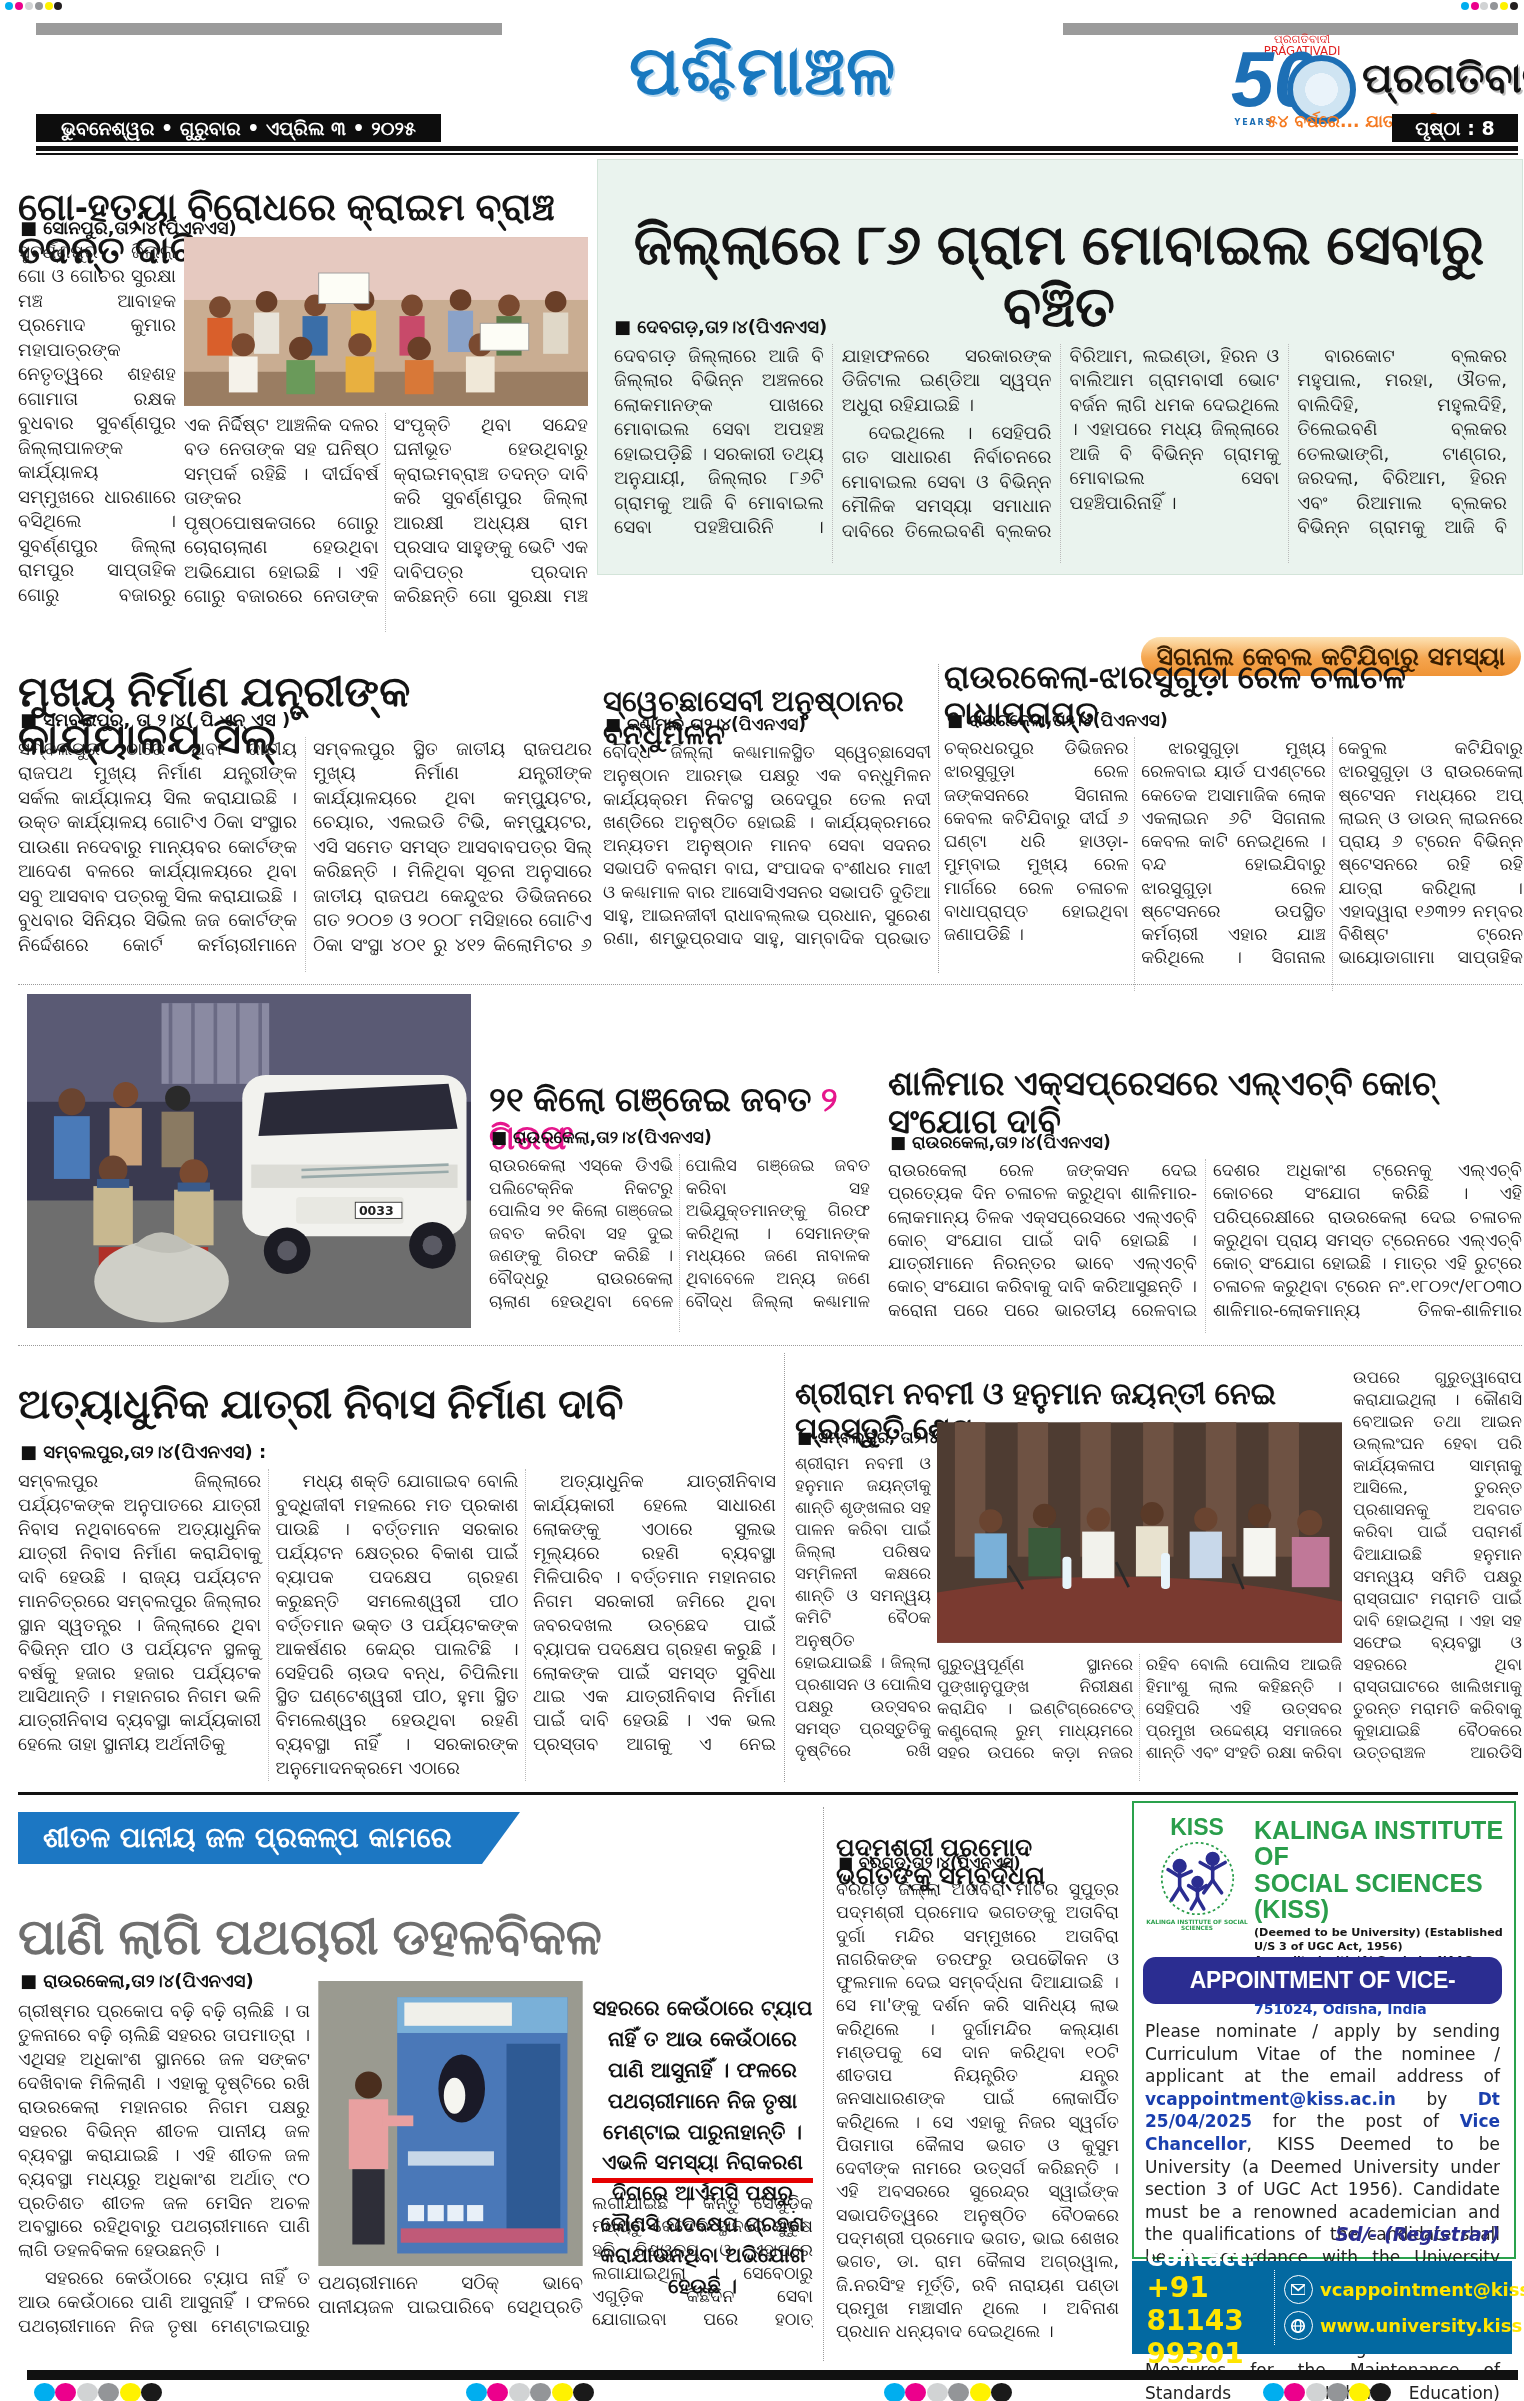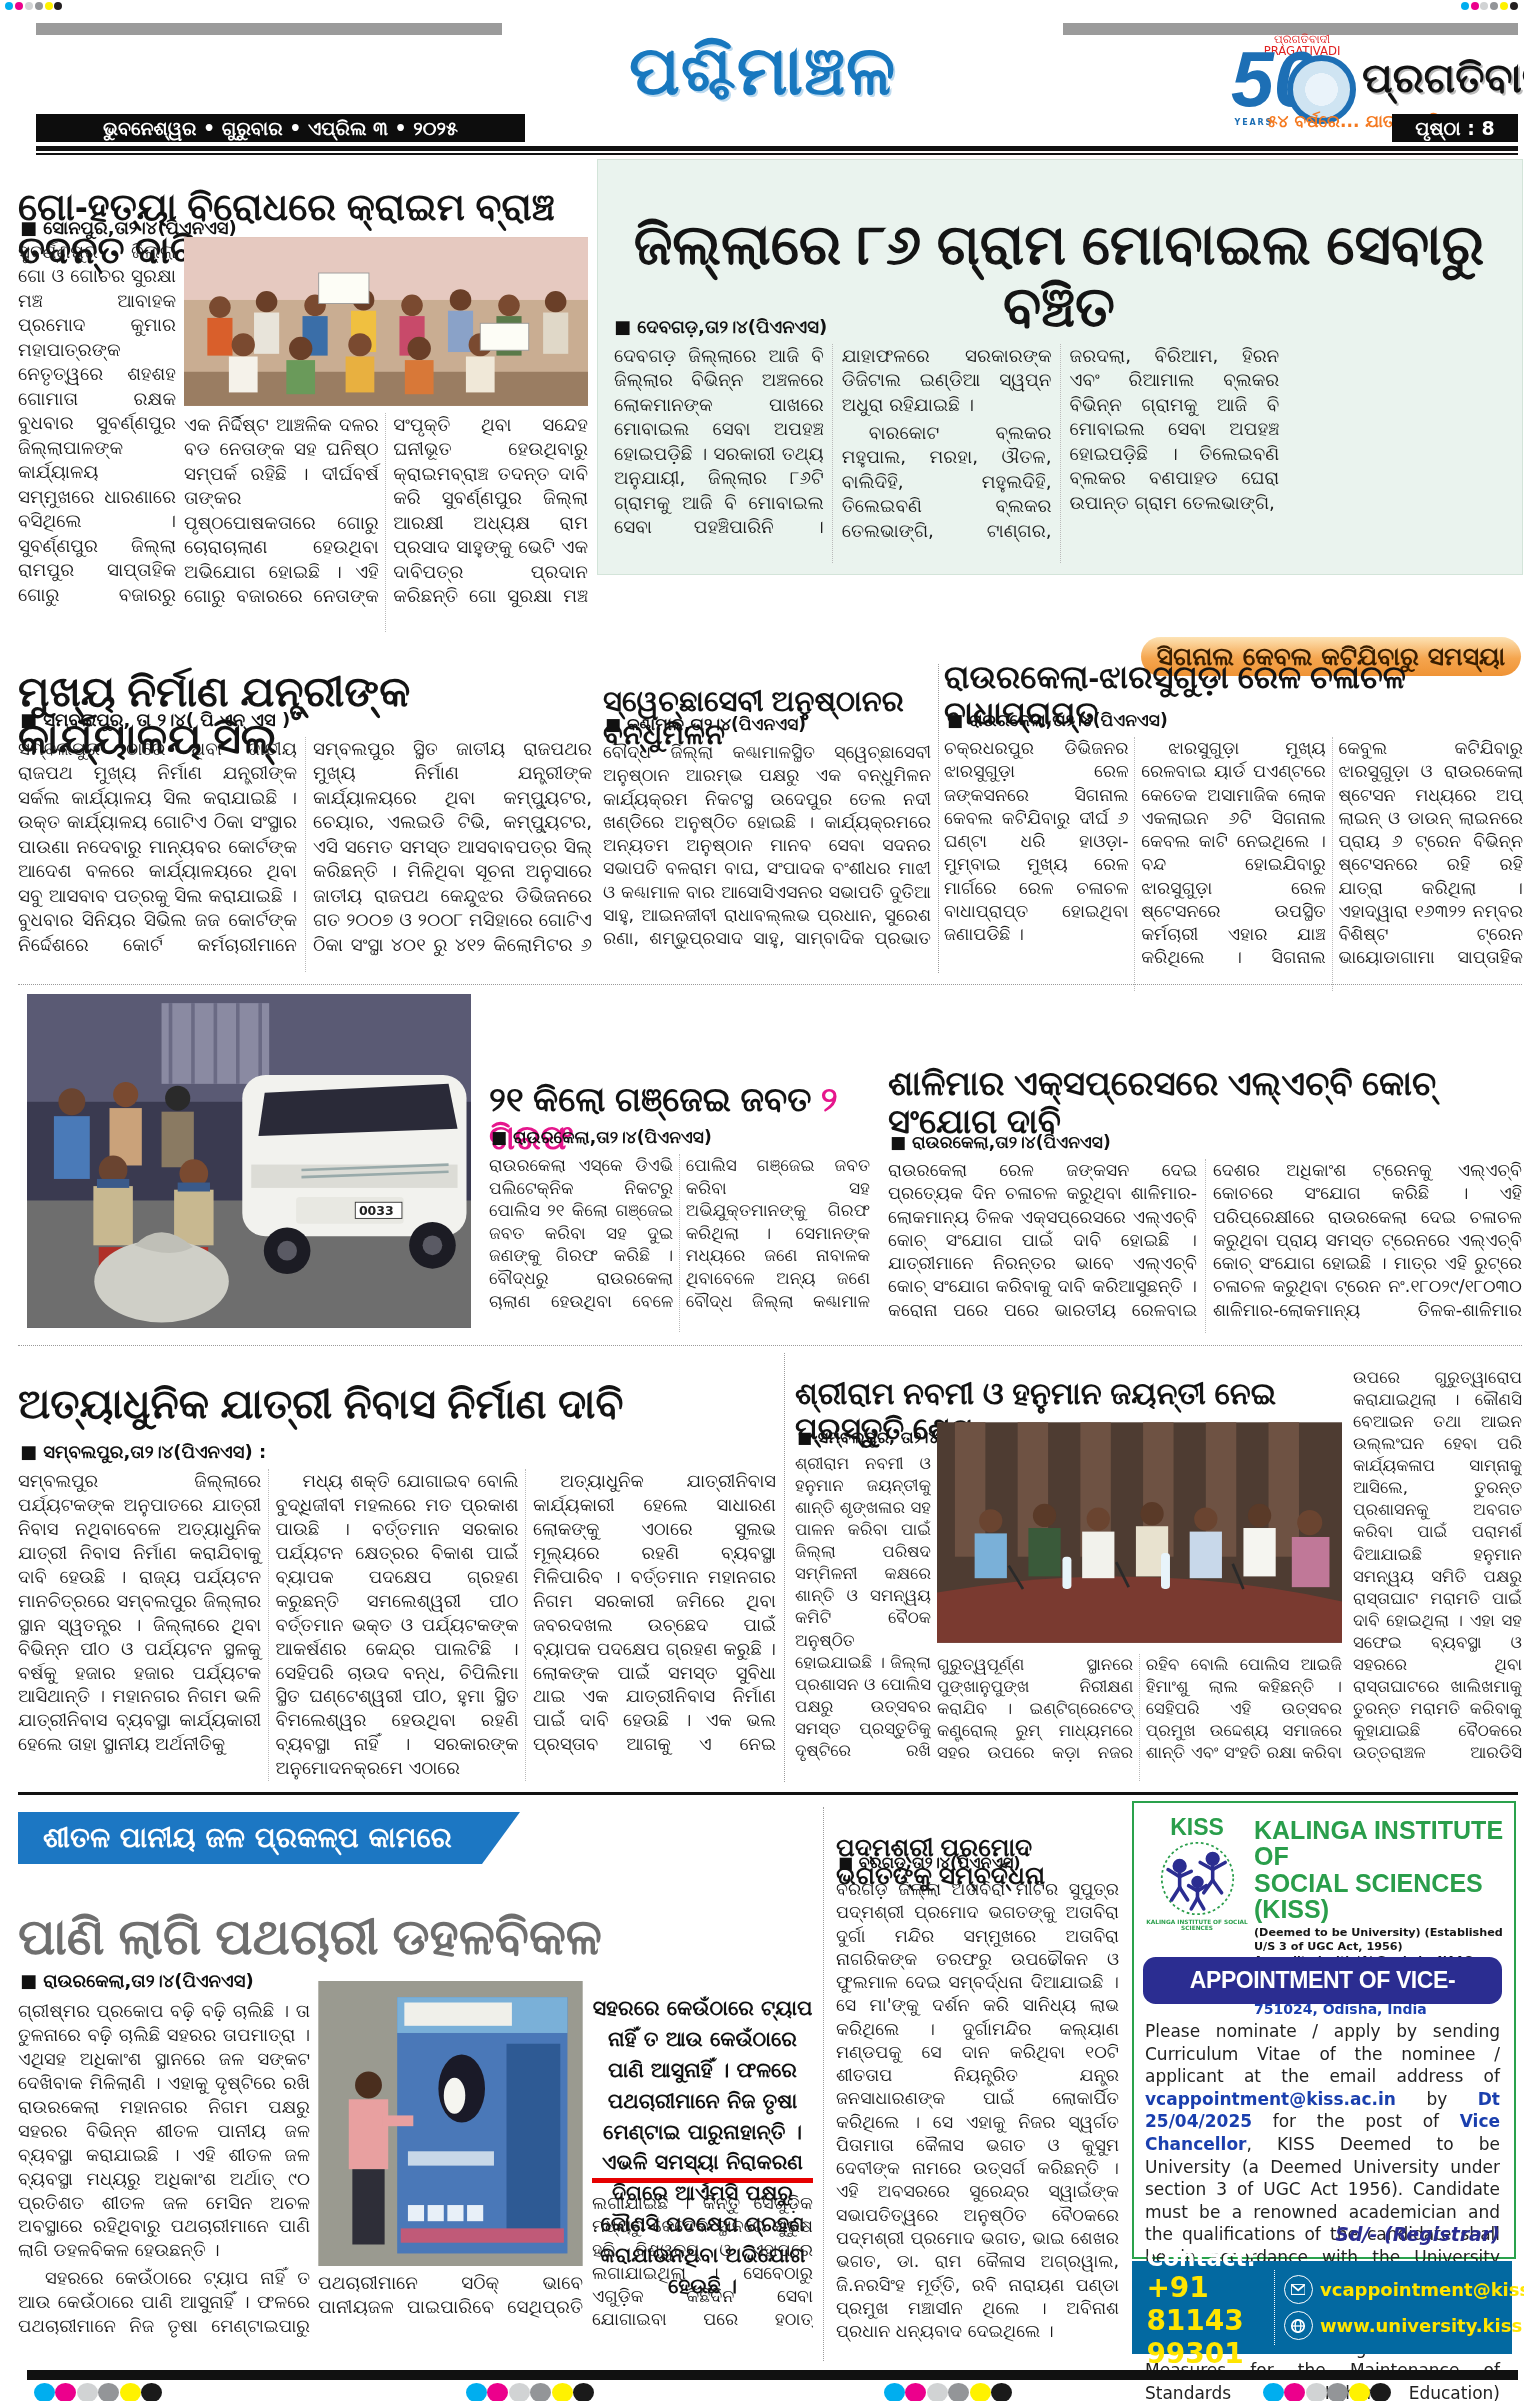--- a/index.html
+++ b/index.html
@@ -77,21 +77,21 @@
 
   <div class="abs" style="left:1231px;top:32px;width:296px;height:99px;">
     <div class="abs logo-red" style="left:12.6px;top:1.8px;width:117px;text-align:center;">ପ୍ରଗତିବାଦୀ PRAGATIVADI</div>
     <div class="abs logo50" style="left:0px;top:9px;">50</div>
     <div class="abs logo-ring" style="left:56px;top:23px;"></div>
     <div class="abs logo-years" style="left:3.6px;top:86px;">YEARS</div>
     <div class="abs logo-black" style="left:131px;top:23px;">ପ୍ରଗତିବାଦୀ</div>
     <div class="abs logo-tag" style="left:36px;top:79px;width:251px;">୫୪ ବର୍ଷରେ... ଯାତ୍ରା ଅବିରତ</div>
   </div>
 
-  <div class="abs dateline" style="left:36px;top:114px;width:489px;height:28px;">ଭୁବନେଶ୍ୱର • ଗୁରୁବାର • ଏପ୍ରିଲ ୩ • ୨୦୨୫</div>
+  <div class="abs dateline" style="left:36px;top:114px;width:405px;height:28px;">ଭୁବନେଶ୍ୱର • ଗୁରୁବାର • ଏପ୍ରିଲ ୩ • ୨୦୨୫</div>
   <div class="abs pagebox" style="left:1392px;top:114px;width:126px;height:28px;">ପୃଷ୍ଠା : 8</div>
   <div class="abs hl-rule" style="left:36px;top:146px;width:1482px;height:4.5px;"></div>
   <div class="abs hl-rule" style="left:36px;top:153px;width:1482px;height:1.8px;"></div>
 
   <section>
     <h1 class="abs headline" style="left:18px;top:161px;width:572px;font-size:38px;">ଗୋ-ହତ୍ୟା ବିରୋଧରେ କ୍ରାଇମ ବ୍ରାଞ୍ଚ ତଦନ୍ତ ଦାବି</h1>
     <div class="abs byline" style="left:20px;top:217px;">■ ସୋନପୁର,ତା୨।୪(ପିଏନଏସ)</div>
     <div class="abs" style="left:184px;top:237px;width:404px;height:169px;">
       <svg width="404" height="169" viewBox="0 0 450 188">
         <rect width="450" height="188" fill="#c9ad92"></rect>
@@ -136,20 +136,21 @@
         <p>ଏକ ନିର୍ଦ୍ଦିଷ୍ଟ ଆଞ୍ଚଳିକ ଦଳର ବଡ ନେତାଙ୍କ ସହ ଘନିଷ୍ଠ ସମ୍ପର୍କ ରହିଛି । ଦୀର୍ଘବର୍ଷ ତାଙ୍କର ପୃଷ୍ଠପୋଷକତାରେ ଗୋରୁ ଚୋରାଚାଲାଣ ହେଉଥିବା ଅଭିଯୋଗ ହୋଇଛି । ଏହି ଗୋରୁ ବଜାରରେ ନେତାଙ୍କ ସଂପୃକ୍ତି ଥିବା ସନ୍ଦେହ ଘନୀଭୂତ ହେଉଥିବାରୁ କ୍ରାଇମବ୍ରାଞ୍ଚ ତଦନ୍ତ ଦାବି କରି ସୁବର୍ଣ୍ଣପୁର ଜିଲ୍ଲା ଆରକ୍ଷୀ ଅଧ୍ୟକ୍ଷ ରାମ ପ୍ରସାଦ ସାହୁଙ୍କୁ ଭେଟି ଏକ ଦାବିପତ୍ର ପ୍ରଦାନ କରିଛନ୍ତି ଗୋ ସୁରକ୍ଷା ମଞ୍ଚ ସଦସ୍ୟ । ଏହି ଧାରଣାରେ ପ୍ରମୋଦ ମହାପାତ୍ର, ଦୀପକ ମହାପାତ୍ର, ସନ୍ଦୀପ ମେହେର, ସୁକାନ୍ତ ସାହୁ, ସୁରେଣ ବିଶ୍ୱାଳ, ସୁରୁ ବାବୁ ସାହୁ, ଅନନ୍ତ ମିଶ୍ର, ଶ୍ରୀକାନ୍ତ ପାଣିଗ୍ରାହୀ, ଟୁକୁନ ସାହୁ, ମିଥୁନ ସାହୁ, ବାବୁଲୁ ସାଗର, ବିକ୍ରମ କେଶରୀ ମିଶ୍ର, ଦେବାଶିଷ ପୁଙ୍ଖାରୀ, ପ୍ରଶାନ୍ତ ତରିଆ, ନବକୃଷ୍ଣ ଦତ୍ତାଙ୍କ ସହ ଆଇନଜୀବୀ ପ୍ରଫୁଲ୍ଲ ମେହେର, ମଧୁସୂଦନ ମିଶ୍ର, ପର୍ଶୁରାମ ମିଶ୍ର, ପ୍ରଫୁଲ୍ଲ ସାହୁ, ରଶ୍ମିରଞ୍ଜନ ଦାଶ ପ୍ରମୁଖ ଯୋଗଦେଇ ଥିଲେ । ଏକ ଦାବିପତ୍ର ପ୍ରଦାନ କରିଛନ୍ତି ଗୋ ସୁରକ୍ଷା ମଞ୍ଚ ସଦସ୍ୟ ।</p>
       </div>
   </section>
 
   <section>
     <div class="abs mintbox" style="left:597px;top:159px;width:924px;height:414px;"></div>
     <h1 class="abs headline" style="left:606px;top:176px;width:906px;font-size:56px;text-align:center;">ଜିଲ୍ଲାରେ ୮୬ ଗ୍ରାମ ମୋବାଇଲ ସେବାରୁ ବଞ୍ଚିତ</h1>
     <div class="abs byline" style="left:614px;top:316px;">■ ଦେବଗଡ଼,ତା୨।୪(ପିଏନଏସ)</div>
     <div class="abs cols" style="left:614px;top:344px;width:893px;height:219px;column-count:4;column-gap:18px;">
         <p>ଦେବଗଡ଼ ଜିଲ୍ଲାରେ ଆଜି ବି ଜିଲ୍ଲାର ବିଭିନ୍ନ ଅଞ୍ଚଳରେ ଲୋକମାନଙ୍କ ପାଖରେ ମୋବାଇଲ ସେବା ଅପହଞ୍ଚ ହୋଇପଡ଼ିଛି । ସରକାରୀ ତଥ୍ୟ ଅନୁଯାୟୀ, ଜିଲ୍ଲାର ୮୬ଟି ଗ୍ରାମକୁ ଆଜି ବି ମୋବାଇଲ ସେବା ପହଞ୍ଚିପାରିନି । ଯାହାଫଳରେ ସରକାରଙ୍କ ଡିଜିଟାଲ ଇଣ୍ଡିଆ ସ୍ୱପ୍ନ ଅଧୁରା ରହିଯାଇଛି ।</p>
+        <p>ଦେଇଥିଲେ । ସେହିପରି ଗତ ସାଧାରଣ ନିର୍ବାଚନରେ ମୋବାଇଲ ସେବା ଓ ବିଭିନ୍ନ ମୌଳିକ ସମସ୍ୟା ସମାଧାନ ଦାବିରେ ତିଲେଇବଣି ବ୍ଲକର ବିରିଆମ, ଲଇଣ୍ଡା, ହିରନ ଓ ବାଲିଆମ ଗ୍ରାମବାସୀ ଭୋଟ ବର୍ଜନ ଲାଗି ଧମକ ଦେଇଥିଲେ । ଏହାପରେ ମଧ୍ୟ ଜିଲ୍ଲାରେ ଆଜି ବି ବିଭିନ୍ନ ଗ୍ରାମକୁ ମୋବାଇଲ ସେବା ପହଞ୍ଚିପାରିନାହିଁ ।</p>
         <p>ବାରକୋଟ ବ୍ଲକର ମହୁପାଲ, ମରହା, ଔତଳ, ବାଲିଦିହି, ମହୁଲଦିହି, ତିଲେଇବଣି ବ୍ଲକର ତେଲଭାଙ୍ଗି, ଟାଣ୍ଗର, ଜରଦଲା, ବିରିଆମ, ହିରନ ଏବଂ ରିଆମାଲ ବ୍ଲକର ବିଭିନ୍ନ ଗ୍ରାମକୁ ଆଜି ବି ମୋବାଇଲ ସେବା ଅପହଞ୍ଚ ହୋଇପଡ଼ିଛି । ତିଲେଇବଣି ବ୍ଲକର ବଣପାହଡ ଘେରା ଉପାନ୍ତ ଗ୍ରାମ ତେଲଭାଙ୍ଗି,</p>
       </div>
   </section>
 
   <section>
     <h1 class="abs headline" style="left:18px;top:640px;width:574px;font-size:42px;">ମୁଖ୍ୟ ନିର୍ମାଣ ଯନ୍ତ୍ରୀଙ୍କ କାର୍ଯ୍ୟାଳୟ ସିଲ୍</h1>
     <div class="abs byline" style="left:20px;top:709px;">■ ସମ୍ବଲପୁର, ତା ୨।୪( ପି ଏନ୍ ଏସ )</div>
     <div class="abs cols" style="left:18px;top:737px;width:574px;height:235px;column-count:2;column-gap:16px;">
         <p>ସମ୍ବଲପୁର ଠାରେ ଥିବା ଜାତୀୟ ରାଜପଥ ମୁଖ୍ୟ ନିର୍ମାଣ ଯନ୍ତ୍ରୀଙ୍କ ସର୍କଲ କାର୍ଯ୍ୟାଳୟ ସିଲ କରାଯାଇଛି ।  ଉକ୍ତ କାର୍ଯ୍ୟାଳୟ ଗୋଟିଏ ଠିକା ସଂସ୍ଥାର ପାଉଣା ନଦେବାରୁ ମାନ୍ୟବର କୋର୍ଟଙ୍କ ଆଦେଶ ବଳରେ କାର୍ଯ୍ୟାଳୟରେ ଥିବା ସବୁ ଆସବାବ ପତ୍ରକୁ ସିଲ କରାଯାଇଛି । ବୁଧବାର ସିନିୟର ସିଭିଲ ଜଜ କୋର୍ଟଙ୍କ ନିର୍ଦ୍ଦେଶରେ କୋର୍ଟ କର୍ମଚାରୀମାନେ ସମ୍ବଲପୁର ସ୍ଥିତ ଜାତୀୟ ରାଜପଥର ମୁଖ୍ୟ ନିର୍ମାଣ ଯନ୍ତ୍ରୀଙ୍କ କାର୍ଯ୍ୟାଳୟରେ ଥିବା କମ୍ପ୍ୟୁଟର, ଚେୟାର, ଏଲଇଡି ଟିଭି, କମ୍ପ୍ୟୁଟର, ଏସି ସମେତ ସମସ୍ତ ଆସବାବପତ୍ର ସିଲ୍ କରିଛନ୍ତି । ମିଳିଥିବା ସୂଚନା ଅନୁସାରେ ଜାତୀୟ ରାଜପଥ କେନ୍ଦୁଝର ଡିଭିଜନରେ ଗତ ୨୦୦୭ ଓ ୨୦୦୮ ମସିହାରେ ଗୋଟିଏ ଠିକା ସଂସ୍ଥା ୪୦୧ ରୁ ୪୧୨ କିଲୋମିଟର ୬ ନମ୍ବର ଜାତୀୟ ରାଜପଥର କାର୍ଯ୍ୟ କରିଥିଲା । ତେବେ କାର୍ଯ୍ୟ ସାରିବା ପରେ ବି ବକେୟା ବାବଦକୁ ୭୫ ଲକ୍ଷ ବାକି ରହିଥିଲା । ତେବେ ମୂଳ ଟଙ୍କାକୁ ମିଶାଇ ବର୍ତ୍ତମାନ ପାଖାପାଖି ୧ କୋଟି ୪୨ ଲକ୍ଷ ଟଙ୍କା ବକେୟା ଥିବା ସୂଚନା ମିଳିଛି । ଏନେଇ ଠିକା ସଂସ୍ଥା ବାରମ୍ବାର ସମ୍ବଲପୁର ସ୍ଥିତ କାର୍ଯ୍ୟାଳୟକୁ ଦୌଡ଼ି ଦୌଡ଼ି ନୟାନ୍ତ ହେବା ପରେ ୨୦୧୩ ରେ କୋର୍ଟରେ କେସ କରିଥିଲେ । ତେବେ ବୁଧବାର ମାନ୍ୟବର କୋର୍ଟଙ୍କ ନିର୍ଦ୍ଦେଶ କ୍ରମେ ସମ୍ବଲପୁର ସ୍ଥିତ ଜାତୀୟ ରାଜପଥର ମୁଖ୍ୟ ନିର୍ମାଣ ଯନ୍ତ୍ରୀଙ୍କ ସର୍କଲ କାର୍ଯ୍ୟାଳୟର ସମସ୍ତ ଆସବାବପତ୍ର ସିଲ କରାଯିବା ସହ ସବୁ ଆସବାବପତ୍ରକୁ କୋର୍ଟରେ ଜମା ଦିଆଯିବ ବୋଲି ସୂଚନା ମିଳିଛି ।</p>
       </div>

